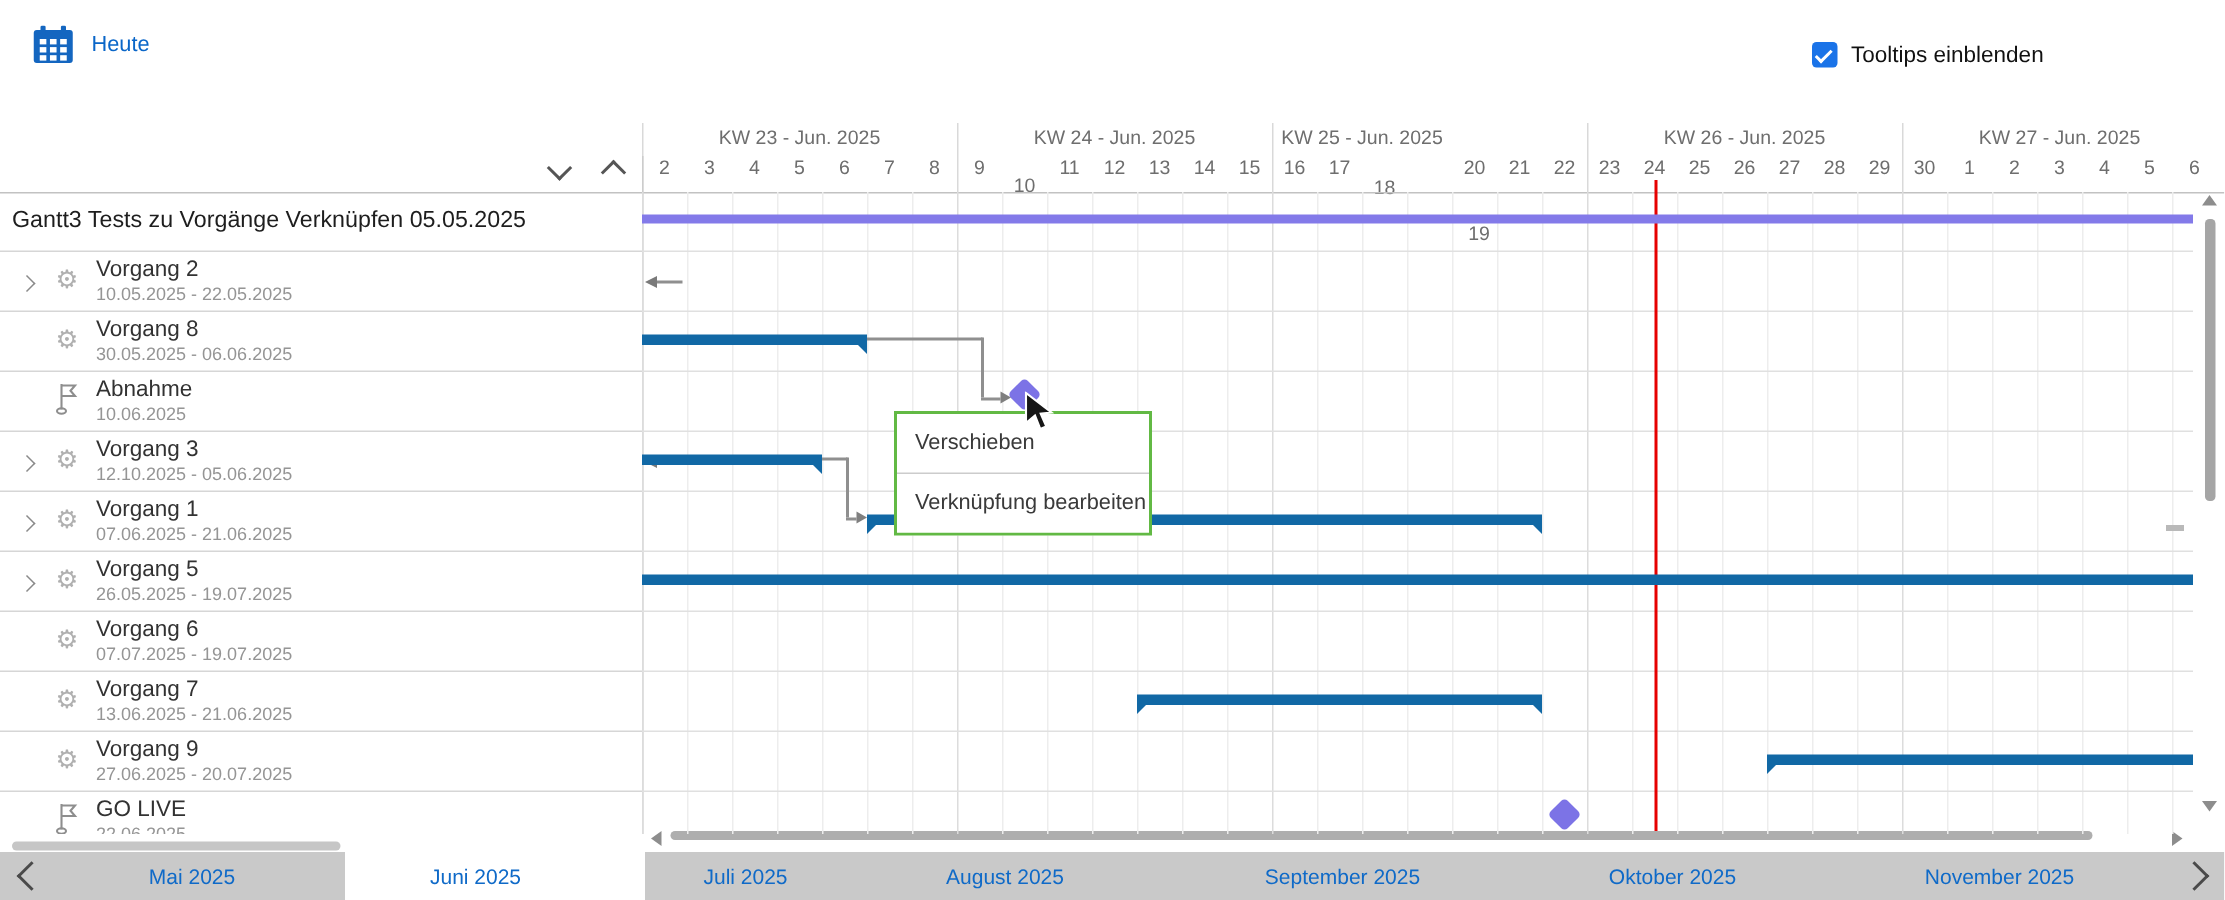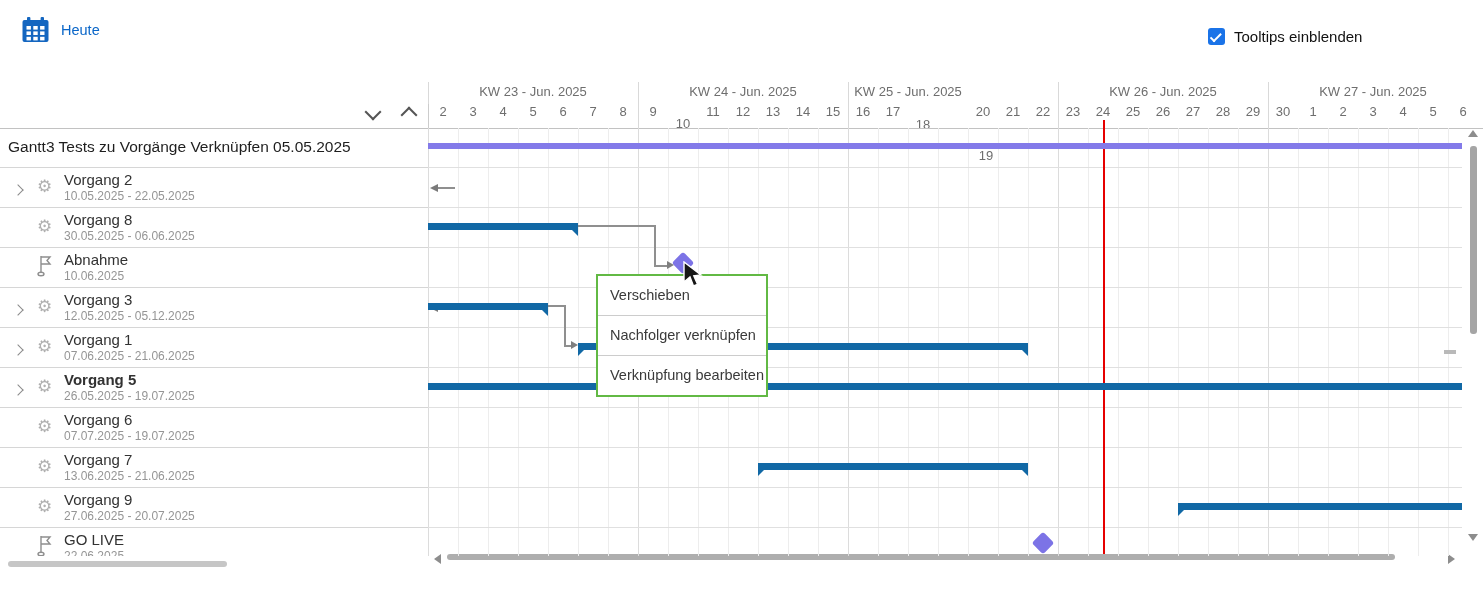--- a/index.html
+++ b/index.html
@@ -185,34 +185,34 @@
             </g>
           </svg></div>
         <div class="task-name" style="position: absolute; left: 64px; top: 3px;">Abnahme</div>
         <div class="task-dates" style="position: absolute; left: 64px; top: 21px;">10.06.2025</div>
       </div>
       <div class="rowline-left" style="position: absolute; left: 0px; top: 159px; width: 428px;"></div>
       <div style="position: absolute; left: 0px; top: 160px; width: 428px; height: 40px;">
         <div style="position: absolute; left: 14px; top: 12px; width: 14px; height: 14px;"><span class="chev small right"></span></div>
         <div class="gear" style="position: absolute; left: 37px; top: 10px;">⚙</div>
         <div class="task-name" style="position: absolute; left: 64px; top: 3px;">Vorgang 3</div>
-        <div class="task-dates" style="position: absolute; left: 64px; top: 21px;">12.05.2025 - 05.12.2025</div>
+        <div class="task-dates" style="position: absolute; left: 64px; top: 21px;">12.10.2025 - 05.06.2025</div>
       </div>
       <div class="rowline-left" style="position: absolute; left: 0px; top: 199px; width: 428px;"></div>
       <div style="position: absolute; left: 0px; top: 200px; width: 428px; height: 40px;">
         <div style="position: absolute; left: 14px; top: 12px; width: 14px; height: 14px;"><span class="chev small right"></span></div>
         <div class="gear" style="position: absolute; left: 37px; top: 10px;">⚙</div>
         <div class="task-name" style="position: absolute; left: 64px; top: 3px;">Vorgang 1</div>
         <div class="task-dates" style="position: absolute; left: 64px; top: 21px;">07.06.2025 - 21.06.2025</div>
       </div>
       <div class="rowline-left" style="position: absolute; left: 0px; top: 239px; width: 428px;"></div>
       <div style="position: absolute; left: 0px; top: 240px; width: 428px; height: 40px;">
         <div style="position: absolute; left: 14px; top: 12px; width: 14px; height: 14px;"><span class="chev small right"></span></div>
         <div class="gear" style="position: absolute; left: 37px; top: 10px;">⚙</div>
-        <div class="task-name" style="position: absolute; left: 64px; top: 3px; font-weight: bold;">Vorgang 5</div>
+        <div class="task-name" style="position: absolute; left: 64px; top: 3px;">Vorgang 5</div>
         <div class="task-dates" style="position: absolute; left: 64px; top: 21px;">26.05.2025 - 19.07.2025</div>
       </div>
       <div class="rowline-left" style="position: absolute; left: 0px; top: 279px; width: 428px;"></div>
       <div style="position: absolute; left: 0px; top: 280px; width: 428px; height: 40px;">
         <div class="gear" style="position: absolute; left: 37px; top: 10px;">⚙</div>
         <div class="task-name" style="position: absolute; left: 64px; top: 3px;">Vorgang 6</div>
         <div class="task-dates" style="position: absolute; left: 64px; top: 21px;">07.07.2025 - 19.07.2025</div>
       </div>
       <div class="rowline-left" style="position: absolute; left: 0px; top: 319px; width: 428px;"></div>
       <div style="position: absolute; left: 0px; top: 320px; width: 428px; height: 40px;">
@@ -326,34 +326,47 @@
         <div class="tri-right" style="position: absolute; left: 143px; top: 213px;"></div>
       </div>
   </div>
 
   <div class="abs todayline" style="left:1103px;top:120px;height:434px;z-index:4;"></div>
 
   <div class="abs" style="left:1444px;top:350px;width:12px;height:4px;background:#b9b9b9;z-index:4;"></div>
 
   <div id="ctx-menu" class="abs" style="left:596px;top:274px;">
       <div class="ctx-item">Verschieben</div>
-      <div class="ctx-item">Nachfolger verknüpfen</div>
       <div class="ctx-item">Verknüpfung bearbeiten</div>
     </div>
 
   <div class="abs" style="left:682px;top:261px;z-index:12;line-height:0;">
     <svg width="23" height="28" viewBox="0 0 23 28">
       <path d="M2,1 L2,21 L8,16 L11.5,25 L15.5,23.3 L11.8,14.8 L19,14 Z" fill="#161616" stroke="#ffffff" stroke-width="1.4"></path>
     </svg>
   </div>
 
   <div class="abs sb-tri-left" style="left:434px;top:554px;"></div>
   <div class="abs sb-thumb-h" style="left:447px;top:554px;width:948px;"></div>
   <div class="abs sb-tri-right" style="left:1448px;top:554px;"></div>
 
   <div class="abs sb-thumb-h" style="left:8px;top:561px;width:219px;background:#c6c6c6;"></div>
 
   <div class="abs sb-tri-up" style="left:1468px;top:130px;"></div>
   <div class="abs sb-thumb-v" style="left:1470px;top:146px;height:188px;"></div>
   <div class="abs sb-tri-down" style="left:1468px;top:534px;"></div>
 
+  <div id="month-bar" class="abs">
+    <div class="month-active-bg" id="month-active-bg" style="left: 230px; width: 200px;"></div>
+    <div class="abs" style="left:14px;top:9px;"><span class="nav-chev chev left" style="display:inline-block;"></span></div>
+    <div id="month-labels">
+        <div class="month-label" style="left: 128px;">Mai 2025</div>
+        <div class="month-label" style="left: 317px;">Juni 2025</div>
+        <div class="month-label" style="left: 497px;">Juli 2025</div>
+        <div class="month-label" style="left: 670px;">August 2025</div>
+        <div class="month-label" style="left: 895px;">September 2025</div>
+        <div class="month-label" style="left: 1115px;">Oktober 2025</div>
+        <div class="month-label" style="left: 1333px;">November 2025</div>
+      </div>
+    <div class="abs" style="left:1456px;top:9px;"><span class="nav-chev chev right" style="display:inline-block;"></span></div>
+  </div>
 
 </div>
 
 </body></html>

